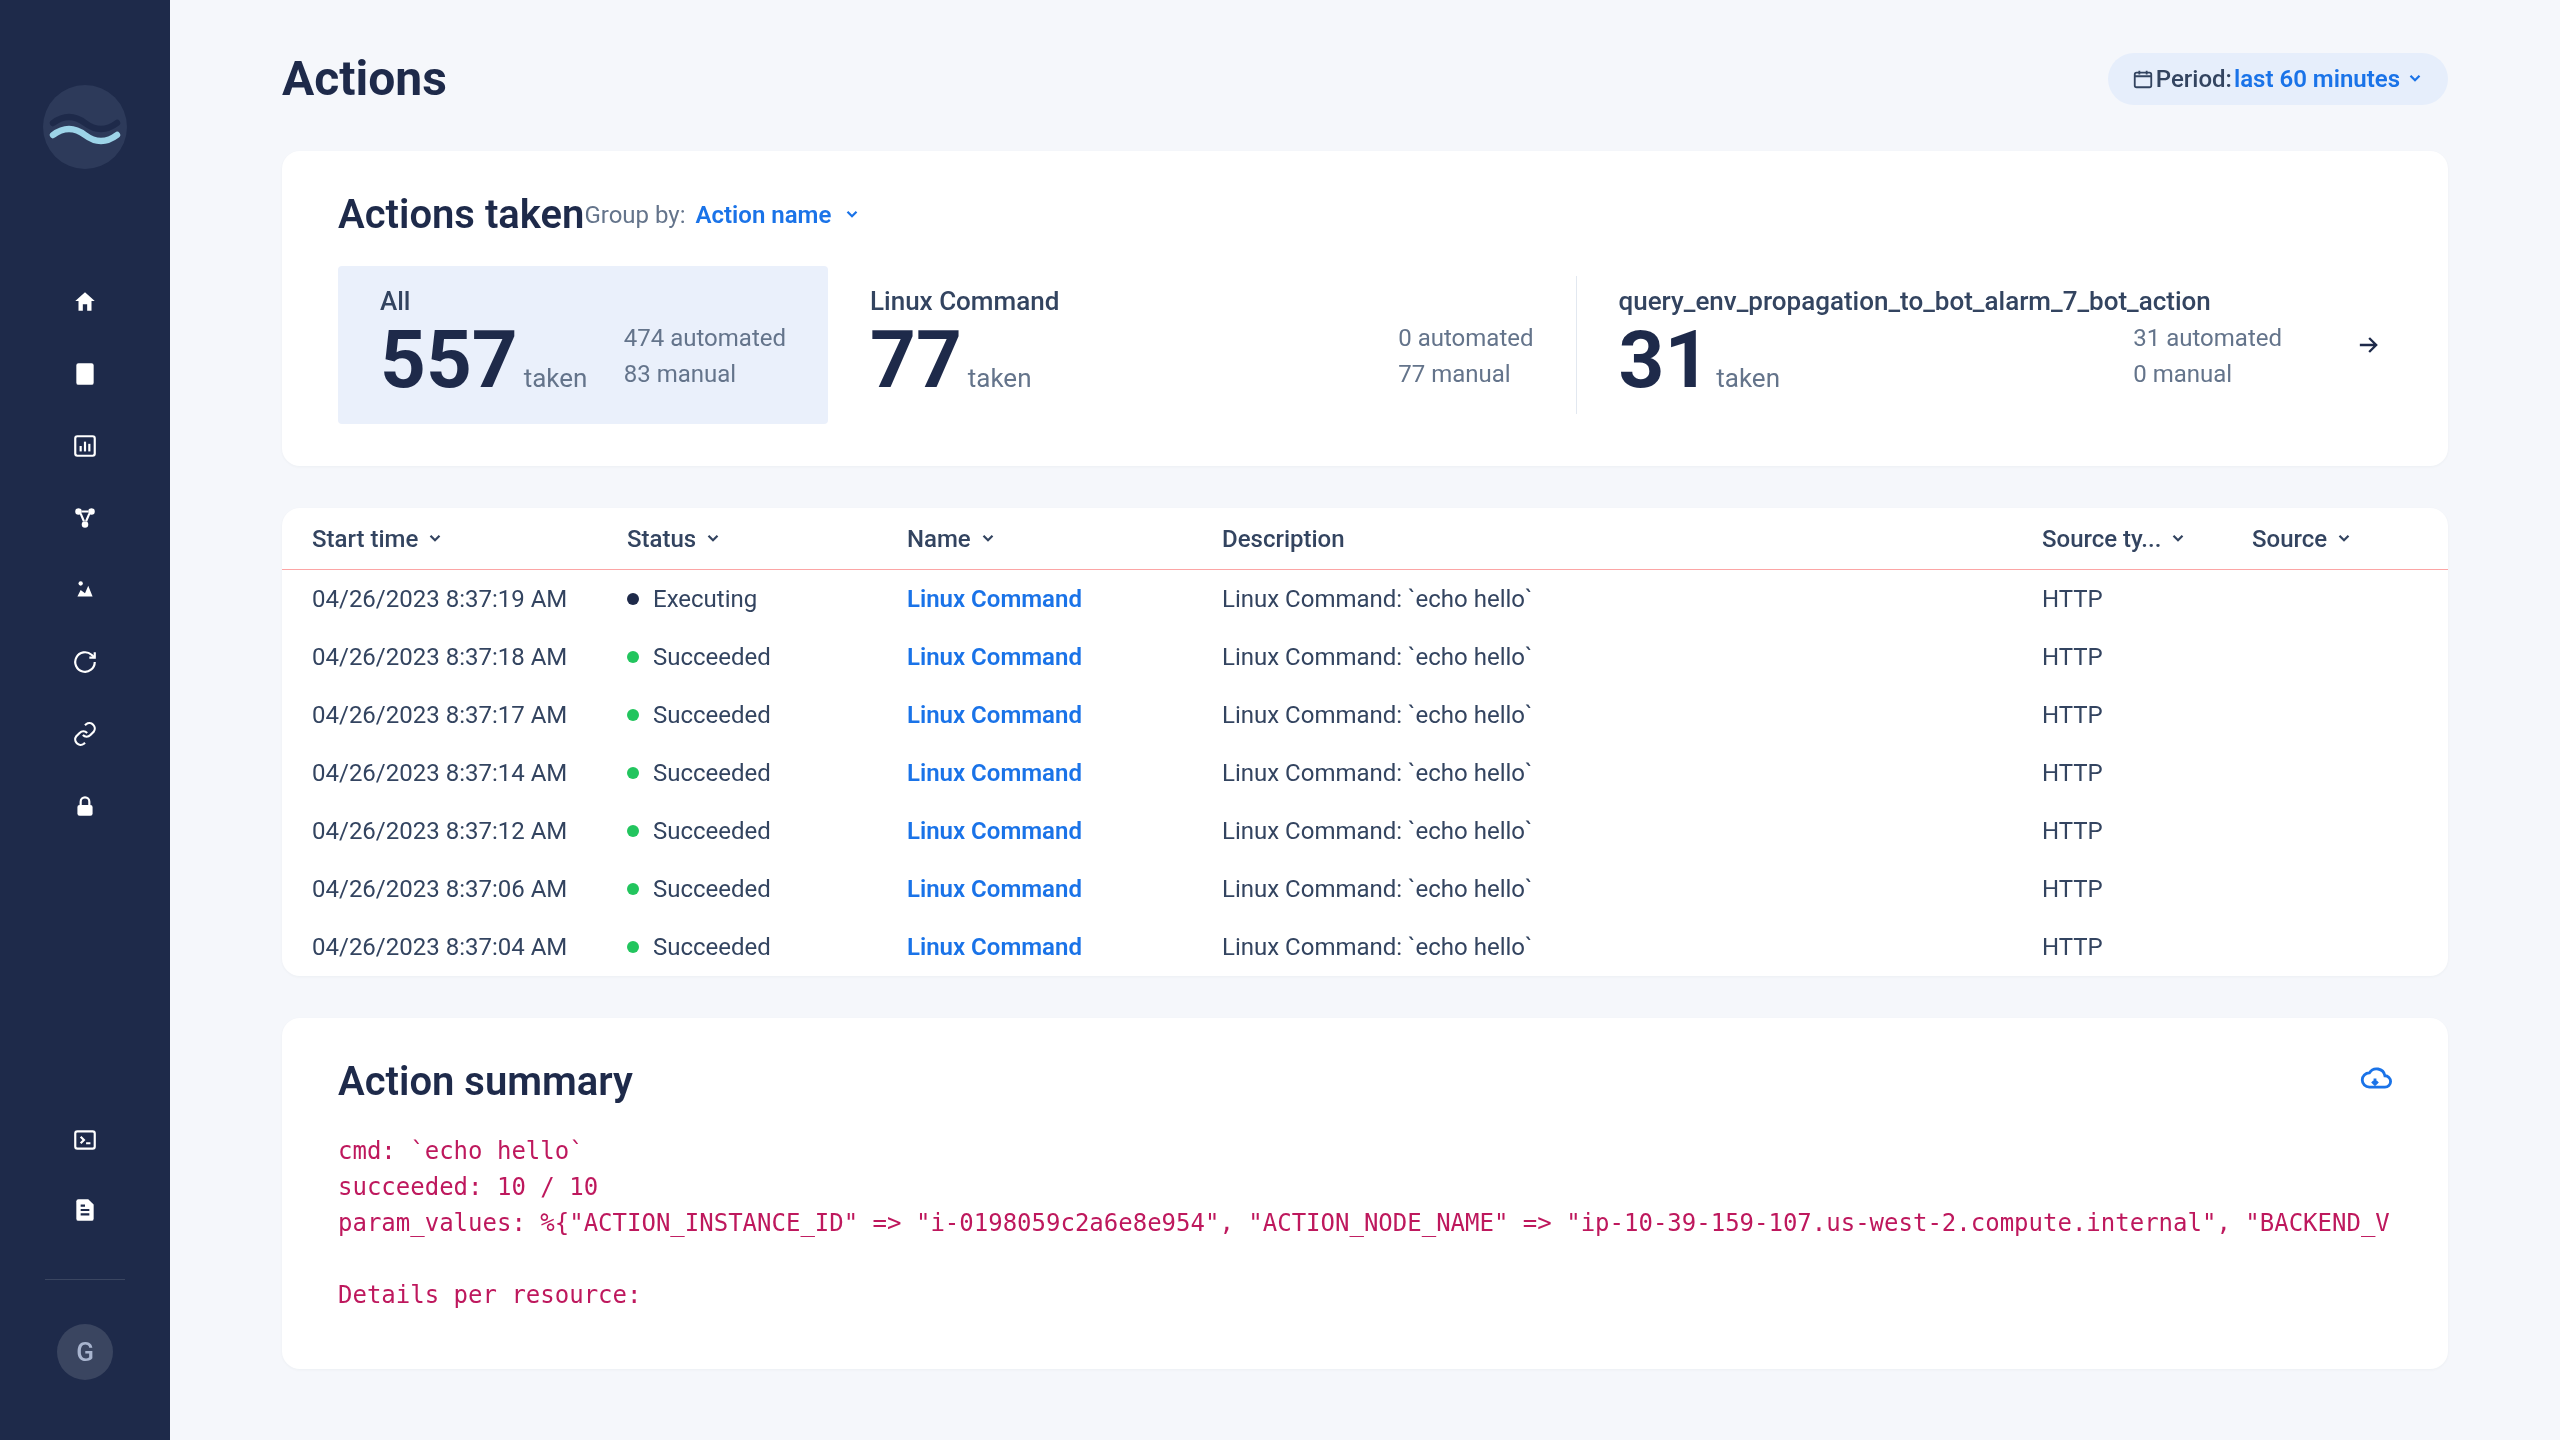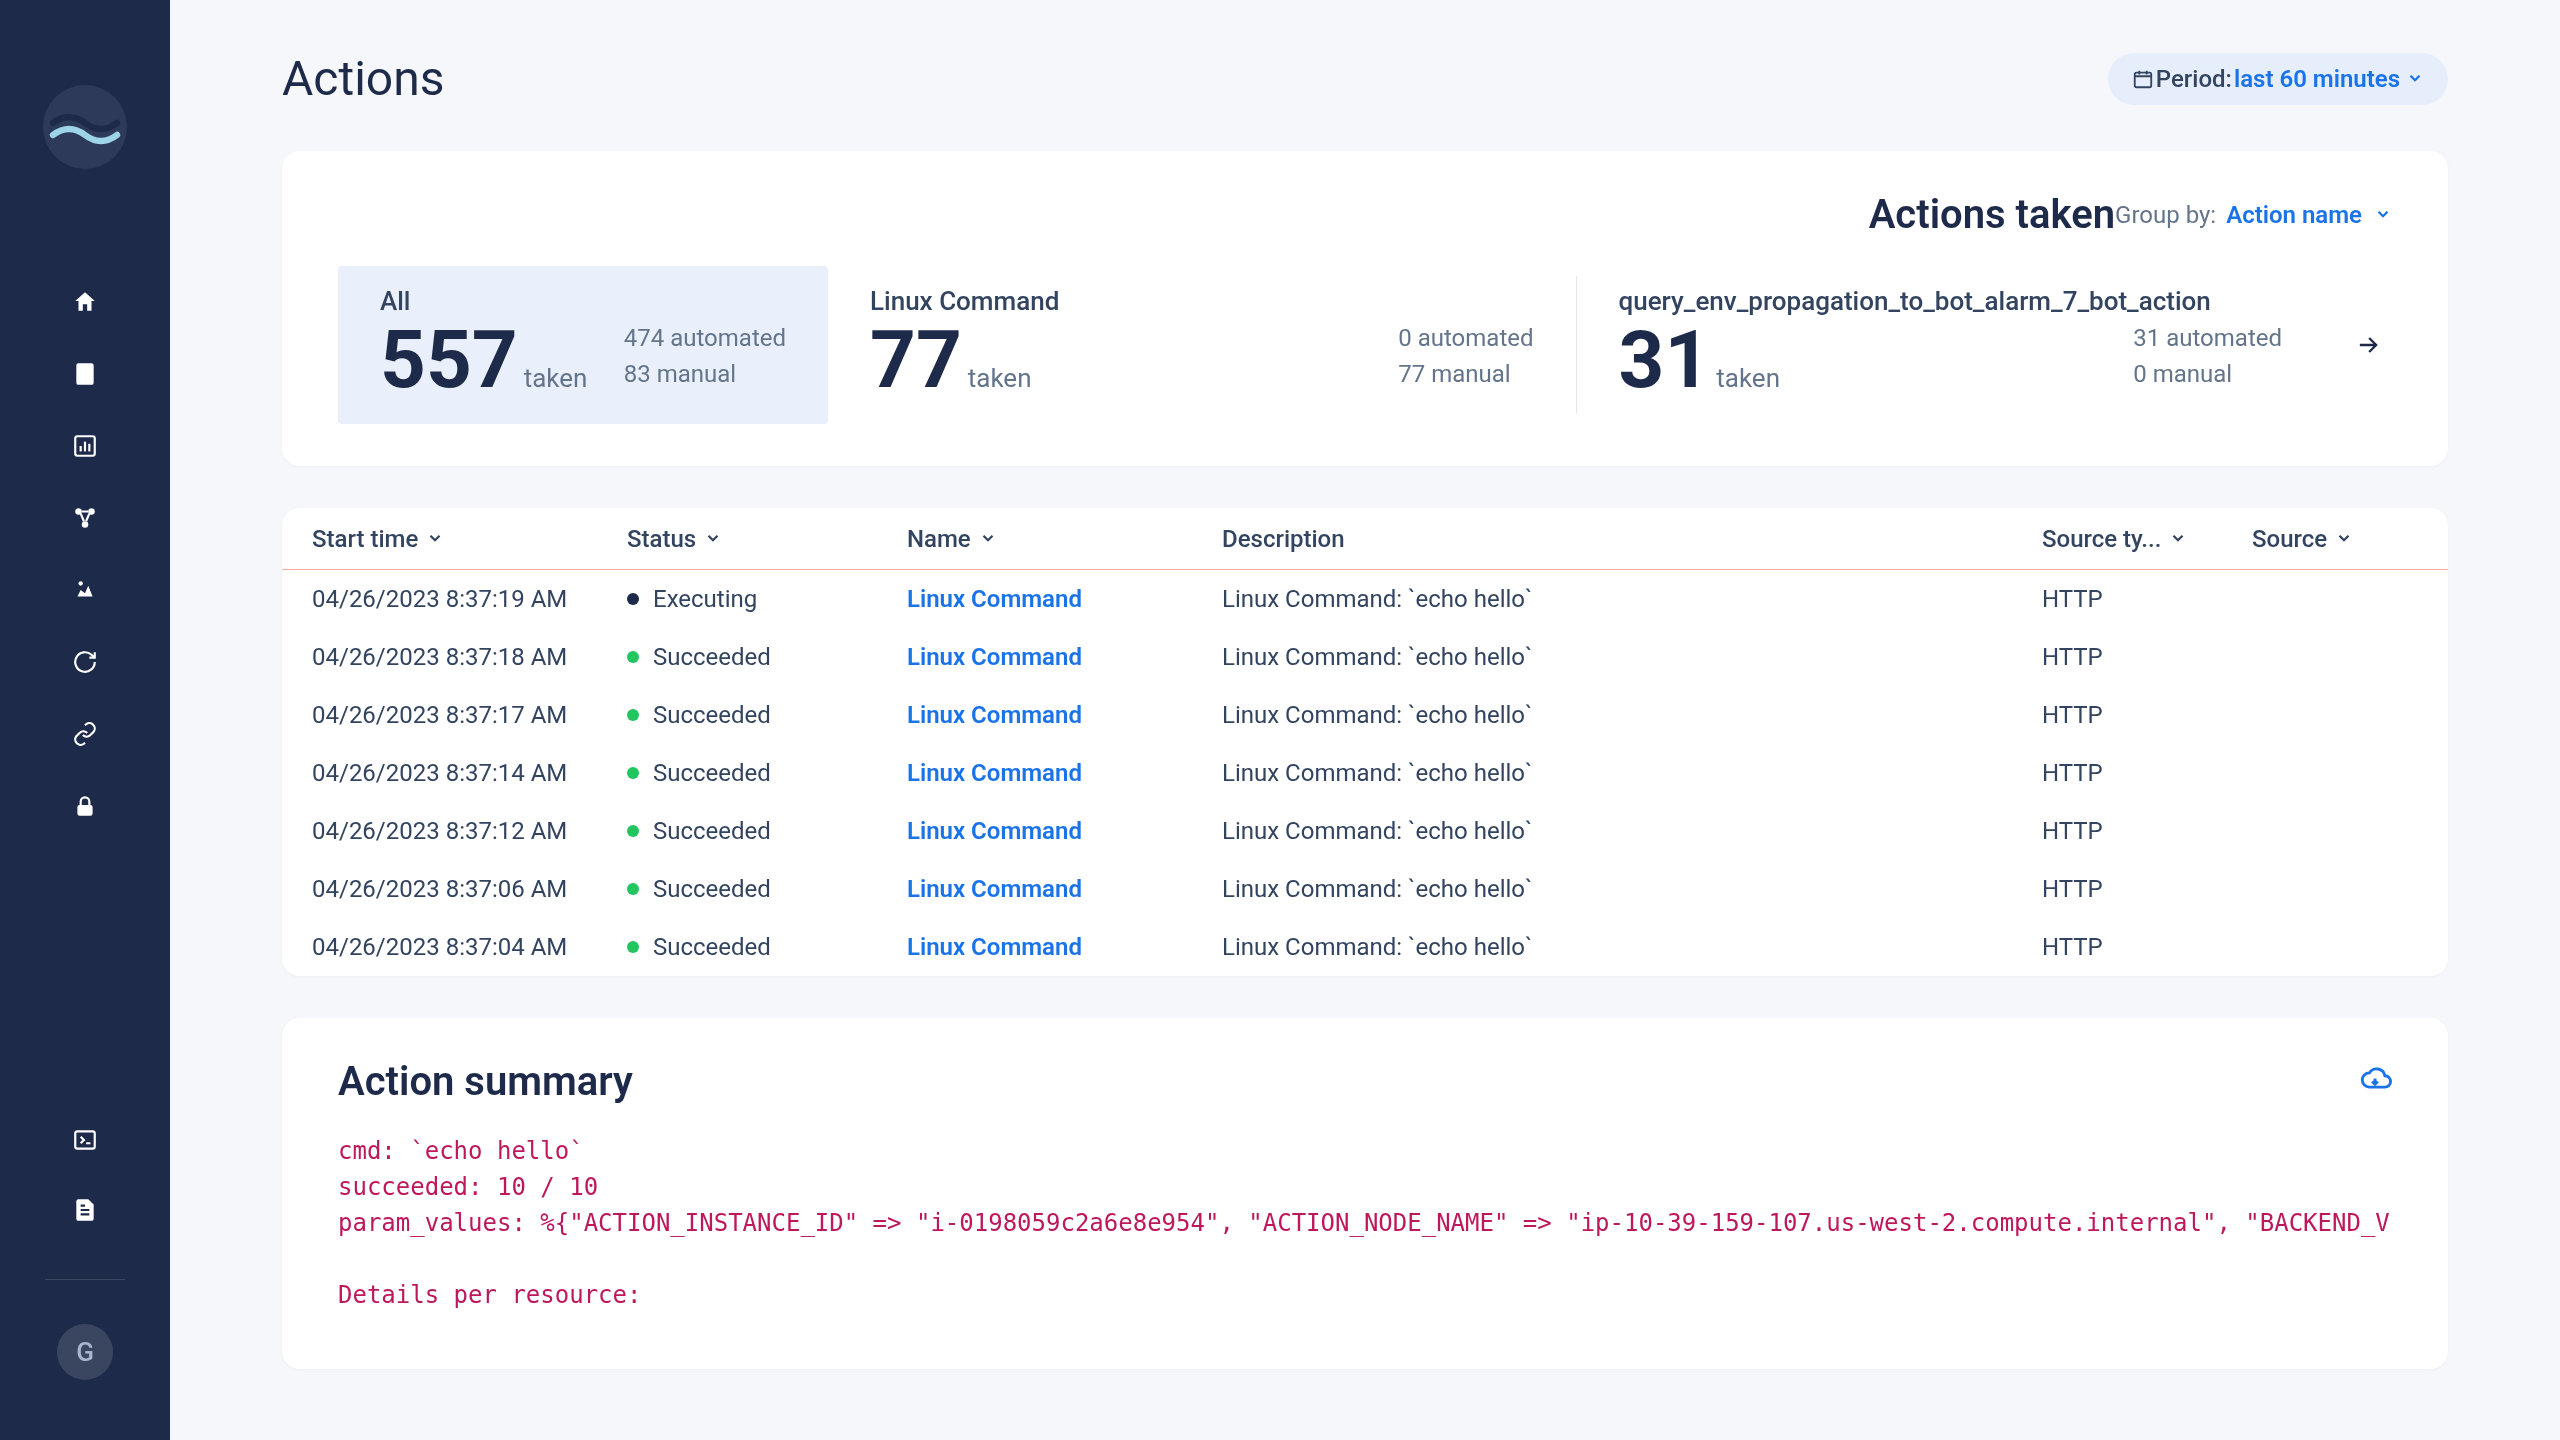--- a/index.html
+++ b/index.html
@@ -8,27 +8,27 @@
 .logo { width: 84px; height: 84px; background: #2d3a5a; border-radius: 50%; display: flex; align-items: center; justify-content: center; margin-bottom: 120px; }
 .logo svg { width: 84px; height: 48px; }
 .nav-items { display: flex; flex-direction: column; gap: 46px; align-items: center;}
 .nav-item { color: #fff; display: flex; align-items: center; justify-content: center; cursor: pointer; }
 .nav-item svg { width: 26px; height: 26px; }
 .sidebar-bottom { margin-top: auto; display: flex; flex-direction: column; gap: 44px; align-items: center; padding-bottom: 60px; width: 100%;}
 .sidebar-divider { width: 80px; height: 1px; background: #3a4560; margin-top: 12px;}
 .avatar { width: 56px; height: 56px; border-radius: 50%; background: #3a4560; color: #a9b5cf; display: flex; align-items: center; justify-content: center; font-size: 26px; font-weight: 500;}
 .main { flex: 1; padding: 50px 112px 0 112px; overflow: hidden;}
 .page-header { display: flex; justify-content: space-between; align-items: center; margin-bottom: 44px; }
-.page-title { font-size: 48px; font-weight: 400; color: #1e2a4a; }
+.page-title { font-size: 48px; font-weight: 700; color: #1e2a4a; }
 .period-pill { background: #e6eefb; border-radius: 999px; padding: 12px 24px; display: flex; align-items: center; gap: 2px; font-size: 24px; }
 .period-label { color: #334460; font-weight: 500; }
 .period-value { color: #1a73e8; font-weight: 600; display: flex; align-items: center; gap: 6px;}
 .card { background: #fff; border-radius: 18px; box-shadow: 0 1px 3px rgba(30,41,59,0.04); }
 .actions-card { padding: 40px 56px 42px 56px; margin-bottom: 42px;}
-.actions-header { display: flex; justify-content: flex-end; align-items: center; margin-bottom: 28px; }
+.actions-header { display: flex; justify-content: flex-start; align-items: center; margin-bottom: 28px; }
 .actions-title { font-size: 40px; font-weight: 600; color: #1e2a4a; }
 .group-by { display: flex; align-items: center; gap: 10px; font-size: 24px;}
 .group-by-label { color: #64748b; }
 .group-by-value { color: #1a73e8; font-weight: 600; display: flex; align-items: center; gap: 12px; }
 .stat-cards { display: flex; align-items: stretch; gap: 0;}
 .stat-card { padding: 20px 42px 24px 42px; border-radius: 4px; display: flex; flex-direction: column; position: relative; min-width: 490px;}
 .stat-card.active { background: #eaf0fb; }
 .stat-card-wide { flex: 1;}
 .stat-name { font-size: 26px; color: #334460; font-weight: 500; margin-bottom: 4px;}
 .stat-row { display: flex; justify-content: space-between;}

